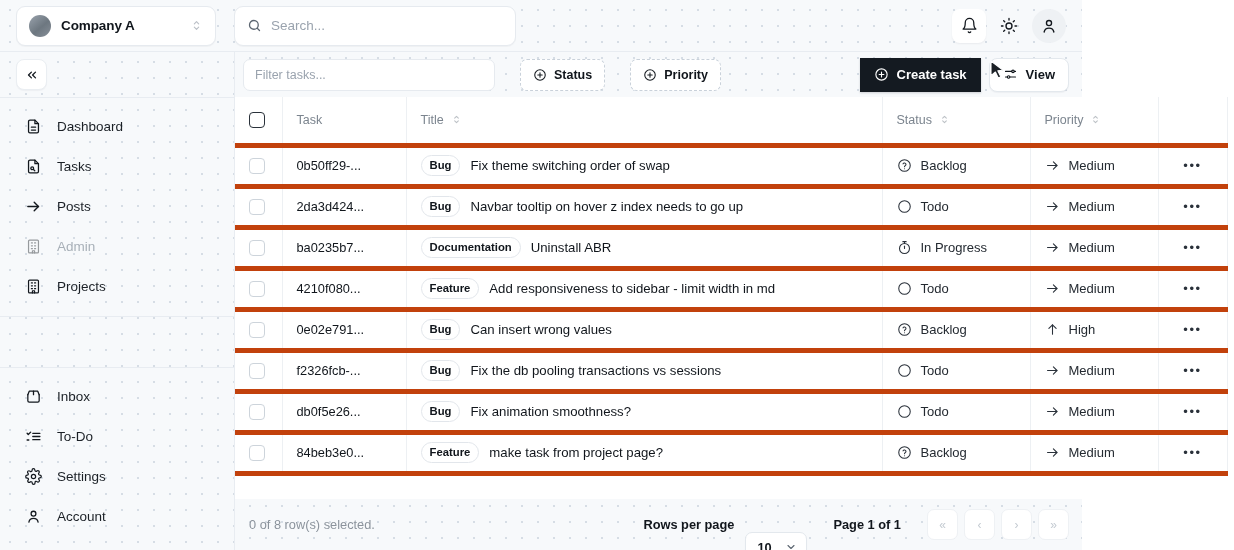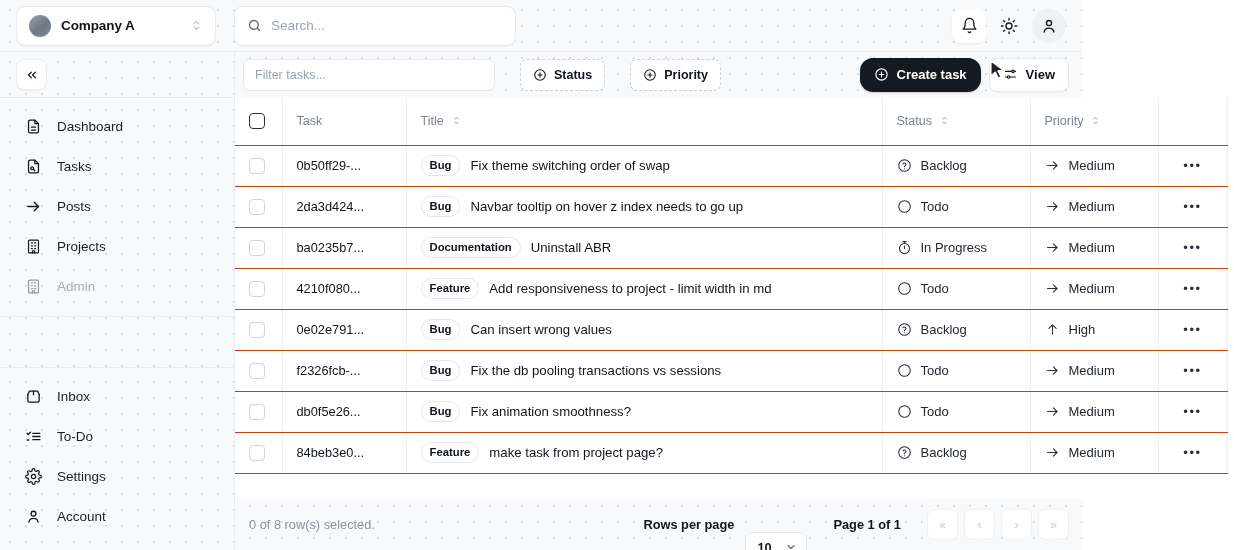--- a/index.html
+++ b/index.html
@@ -113,37 +113,37 @@
   }
   .dash-btn {
     height: 32px; border: 1px dashed #c9d1da; border-radius: 7px;
     background: #ffffff;
     display: flex; align-items: center; gap: 7px;
     padding: 0 12px; cursor: pointer;
     font-size: 12.5px; font-weight: 600; color: #11161c;
   }
   .toolbar-right { margin-left: auto; display: flex; align-items: center; gap: 8px; }
   .create-btn {
-    height: 34px; border-radius: 13px; background: #141a21; color: #fff;
+    height: 34px; border-radius: 0; background: #141a21; color: #fff;
     display: flex; align-items: center; gap: 8px; padding: 0 14px;
     font-size: 13px; font-weight: 600; cursor: pointer; border: none;
     box-shadow: 0 1px 2px rgba(16,24,40,0.18);
   }
   .view-btn {
     height: 34px; border-radius: 8px; background: #fff; border: 1px solid #e3e8ed;
     display: flex; align-items: center; gap: 8px; padding: 0 13px;
     font-size: 13px; font-weight: 600; color: #11161c; cursor: pointer;
     box-shadow: 0 1px 1px rgba(16,24,40,0.04);
   }
 
   
   .table-wrap { flex: 1; min-height: 0; display: flex; flex-direction: column; background:#fff; }
   table.tasks { width: 100%; border-collapse: collapse; table-layout: fixed; }
   table.tasks th, table.tasks td {
-    border-bottom: 1px solid #c2410c;
+    border-bottom: 5px solid #c2410c;
     border-right: 1px solid #edf0f3;
     text-align: left;
     padding: 0 14px;
     vertical-align: middle;
   }
   table.tasks th { height: 48px; font-size: 12.5px; font-weight: 500; color: #7b848e; background:#fff;}
   table.tasks td { height: 41px; font-size: 13px; color: #11161c; background:#fff;}
   th.c-check, td.c-check { width: 47px; padding: 0 0 0 17px; border-right: 1px solid #edf0f3;}
   th.c-task, td.c-task { width: 124px; }
   th.c-title, td.c-title { width: 476px; }
@@ -300,39 +300,39 @@
         </div>
         <div class="nav-item">
           <span class="ico">
             <svg viewBox="0 0 24 24" width="17" height="17" fill="none" stroke="#13181e" stroke-width="2" stroke-linecap="round" stroke-linejoin="round">
                 <path d="M4 12h15"></path>
                 <path d="M13 6l6 6-6 6"></path>
               </svg>
           </span>
           <span>Posts</span>
         </div>
+        <div class="nav-item disabled">
+          <span class="ico">
+            <svg viewBox="0 0 24 24" width="17" height="17" fill="none" stroke="#13181e" stroke-width="1.7" stroke-linecap="round" stroke-linejoin="round">
+                <rect x="5" y="3" width="14" height="18" rx="1.4"></rect>
+                <path d="M9 7h1.5M13.5 7H15M9 11h1.5M13.5 11H15M9 15h1.5M13.5 15H15"></path>
+                <path d="M10.5 21v-3h3v3"></path>
+              </svg>
+          </span>
+          <span>Admin</span>
+        </div>
         <div class="nav-item">
           <span class="ico">
             <svg viewBox="0 0 24 24" width="17" height="17" fill="none" stroke="#13181e" stroke-width="1.7" stroke-linecap="round" stroke-linejoin="round">
                 <rect x="5" y="3" width="14" height="18" rx="1.4"></rect>
                 <path d="M9 7h1.5M13.5 7H15M9 11h1.5M13.5 11H15M9 15h1.5M13.5 15H15"></path>
                 <path d="M10.5 21v-3h3v3"></path>
               </svg>
           </span>
           <span>Projects</span>
-        </div>
-        <div class="nav-item disabled">
-          <span class="ico">
-            <svg viewBox="0 0 24 24" width="17" height="17" fill="none" stroke="#13181e" stroke-width="1.7" stroke-linecap="round" stroke-linejoin="round">
-                <rect x="5" y="3" width="14" height="18" rx="1.4"></rect>
-                <path d="M9 7h1.5M13.5 7H15M9 11h1.5M13.5 11H15M9 15h1.5M13.5 15H15"></path>
-                <path d="M10.5 21v-3h3v3"></path>
-              </svg>
-          </span>
-          <span>Admin</span>
         </div>
       </div>
 
       <div class="nav-sep"></div>
       <div class="nav-spacer"></div>
       <div class="nav-sep"></div>
 
       <div class="nav-group bottom">
         <div class="nav-item">
           <span class="ico">
@@ -595,21 +595,21 @@
                 </td>
               </tr>
               <tr>
                 <td class="c-check">
                   <span class="cb"></span>
                 </td>
                 <td class="c-task"><span class="task-id">4210f080...</span></td>
                 <td class="c-title">
                   <div class="title-cell">
                     <span class="badge">Feature</span>
-                    <span class="title-text">Add responsiveness to project - limit width in md</span>
+                    <span class="title-text">Add responsiveness to sidebar - limit width in md</span>
                   </div>
                 </td>
                 <td class="c-status">
                   <div class="cell-ico-text">
                     <span class="ci">
                       <svg viewBox="0 0 24 24" width="15" height="15" fill="none" stroke="#2a313a" stroke-width="1.7" stroke-linecap="round" stroke-linejoin="round">
                         <circle cx="12" cy="12" r="9.2"></circle>
                       </svg>
                     </span>
                     <span>Todo</span>

